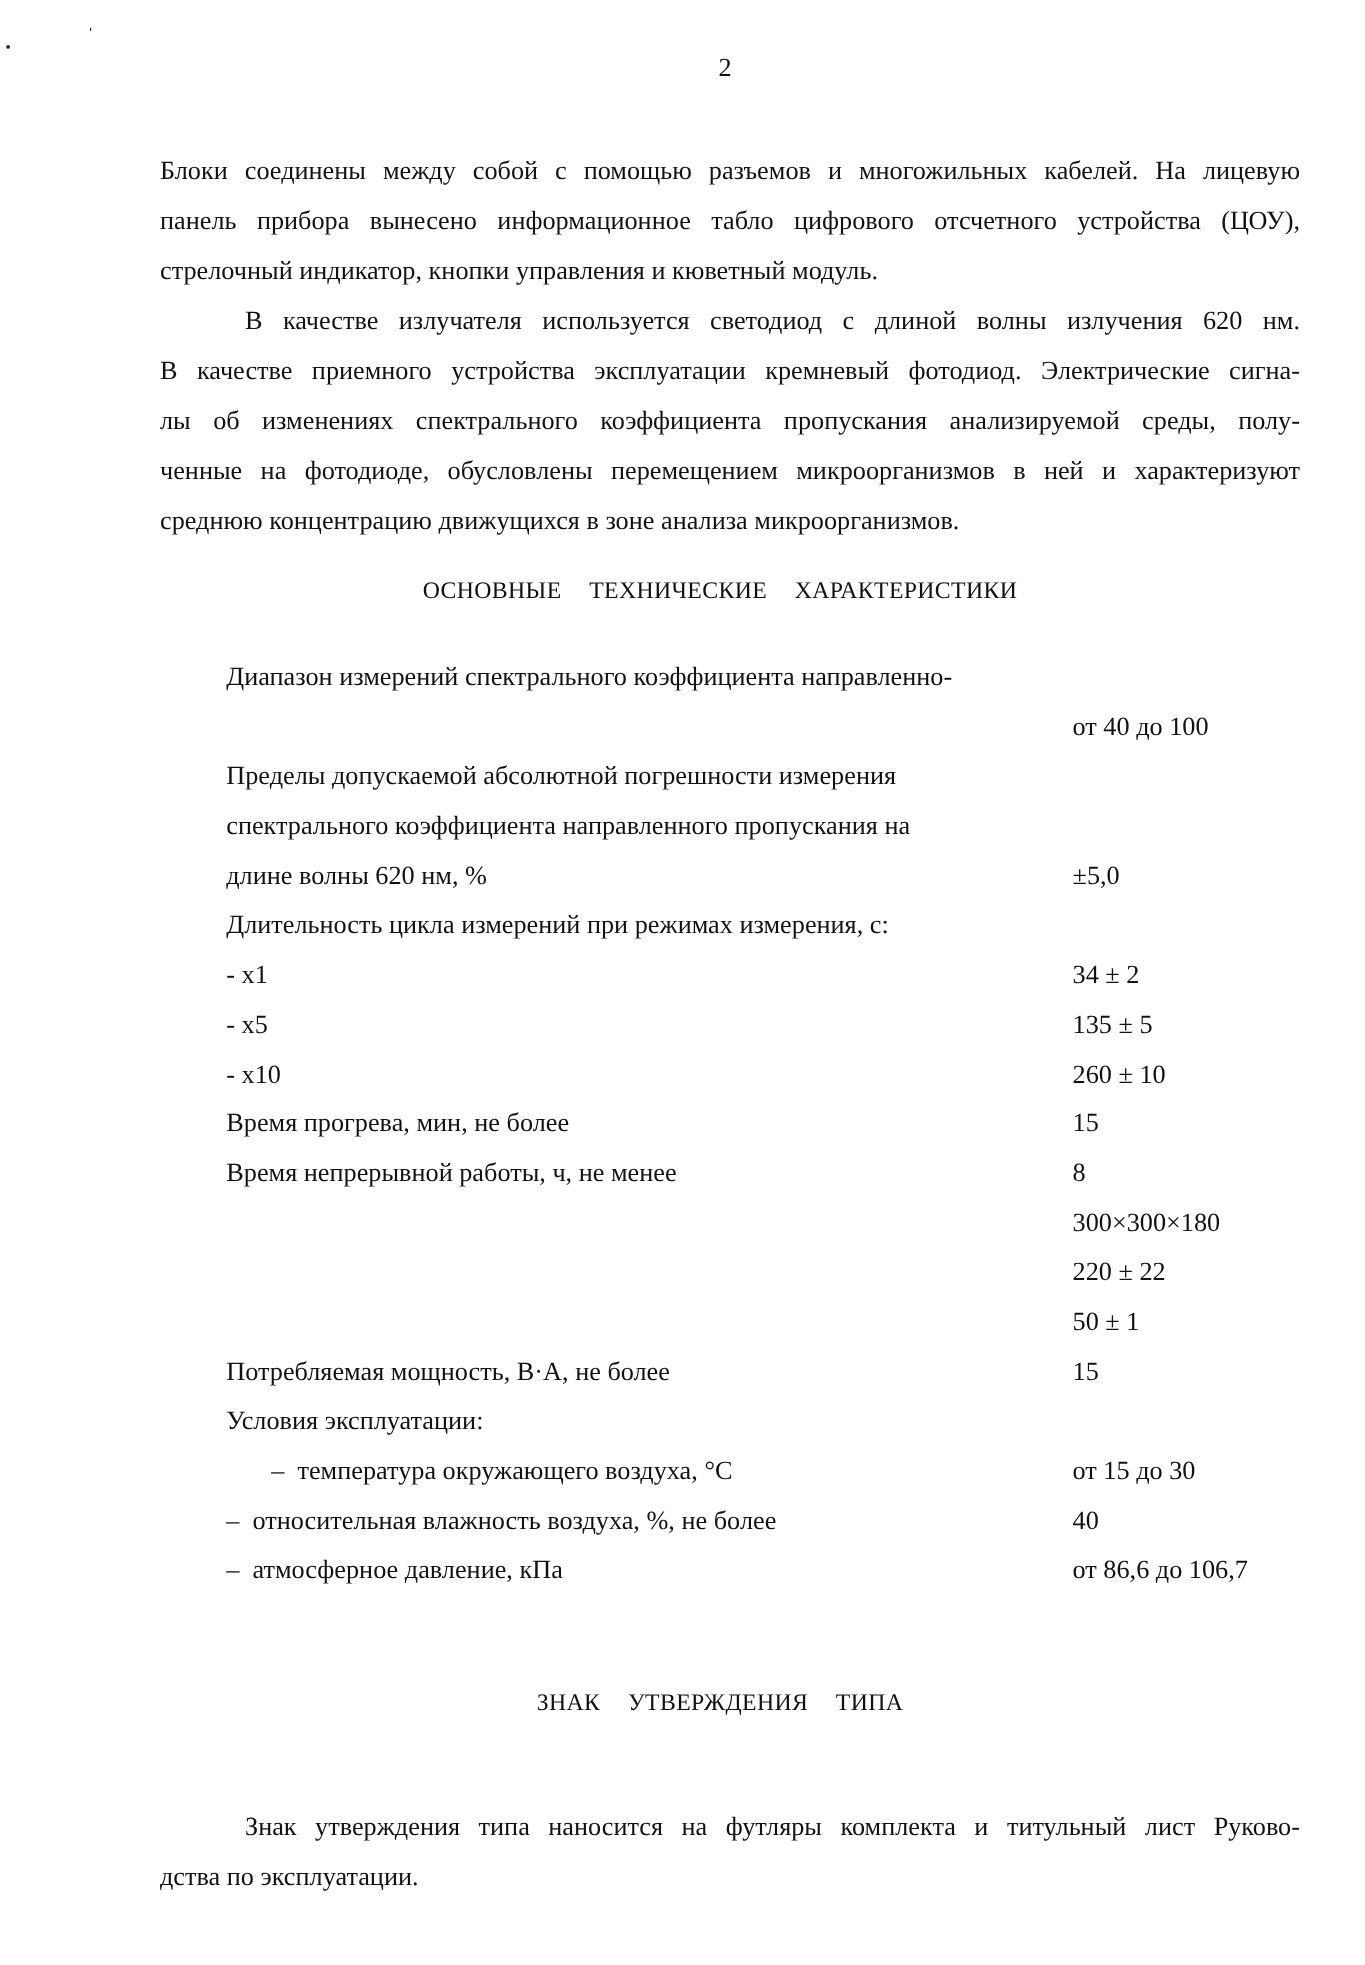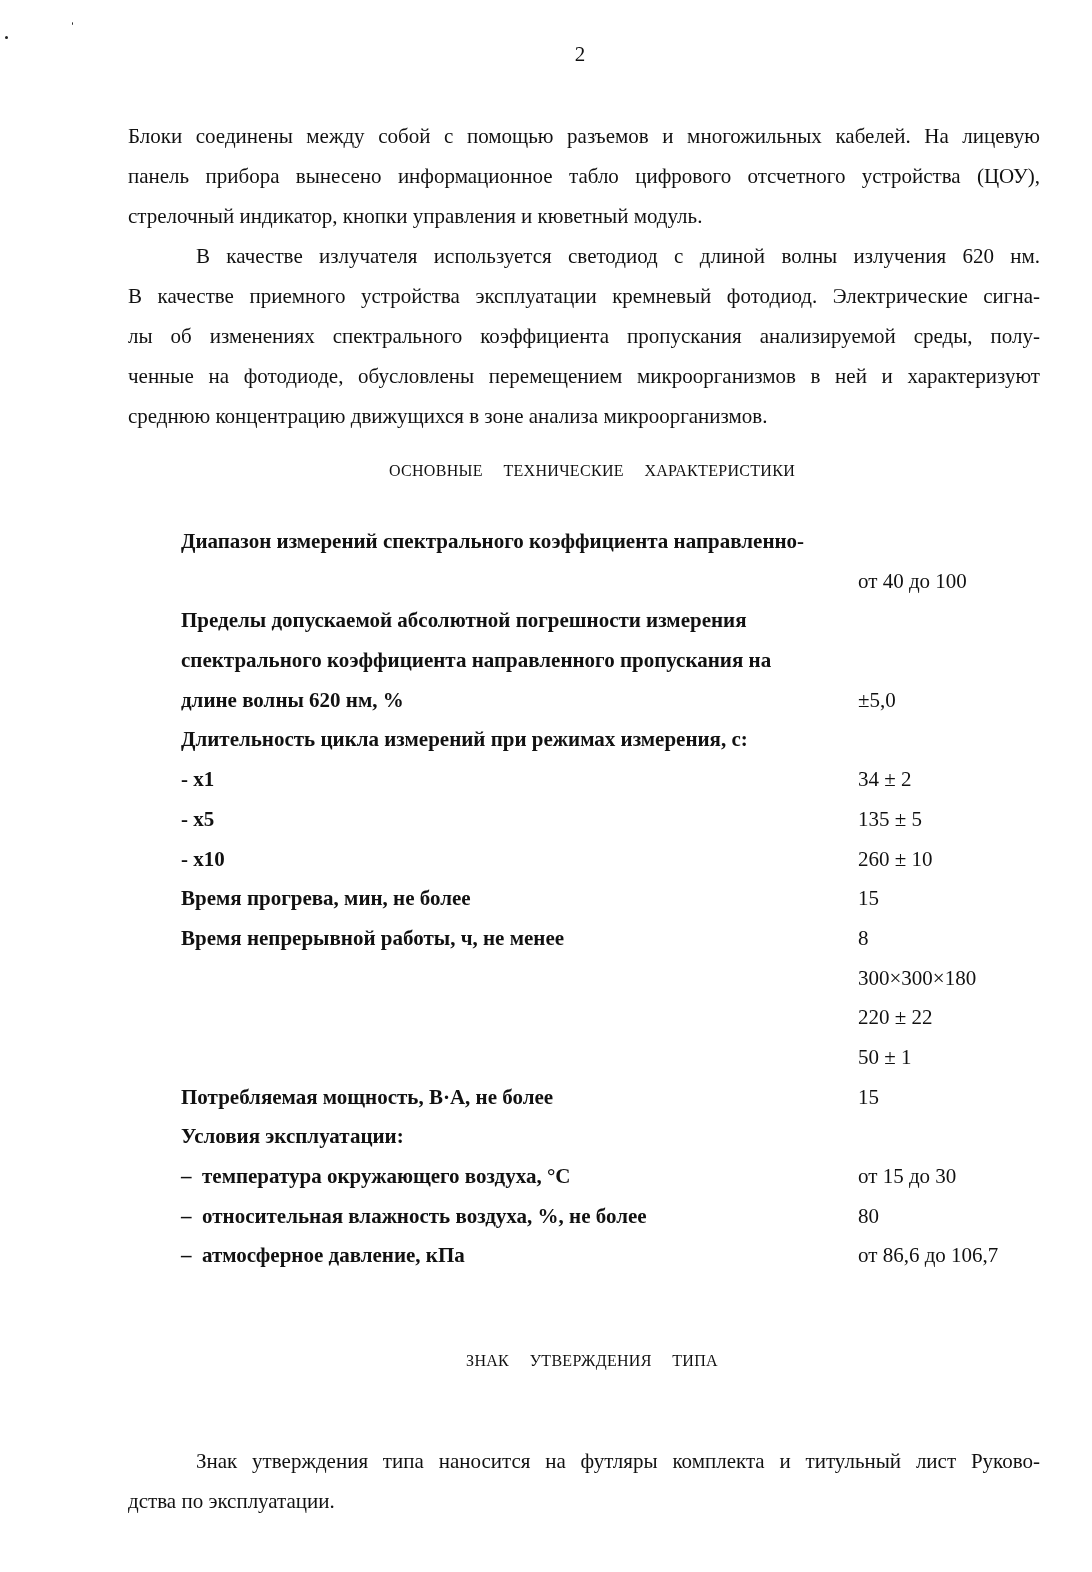--- a/index.html
+++ b/index.html
@@ -45,43 +45,42 @@
       height: 40px;
     }
     .para .line.last {
       text-align-last: left;
     }
     .para .line.indent {
       padding-left: 68px;
     }
     .section-heading {
       position: absolute;
-      left: 136px;
+      left: 120px;
       width: 912px;
       text-align: center;
-      font-size: 16px;
+      font-size: 19px;
       letter-spacing: 0.3px;
       word-spacing: 6px;
     }
     .specs {
       position: absolute;
       left: 181px;
       top: 522px;
       width: 860px;
     }
     .spec-row {
       position: relative;
       height: 39.7px;
       line-height: 39.7px;
       white-space: nowrap;
     }
     .spec-label {
       position: absolute;
       left: 0;
-      font-weight: bold;
     }
     .spec-label.sub {
       left: 0;
     }
     .spec-value {
       position: absolute;
       left: 677px;
     }
   </style>
 </head>
@@ -163,26 +162,26 @@
   </div>
   <div class="spec-row">
     <span class="spec-label">Потребляемая мощность, В·А, не более</span>
     <span class="spec-value">15</span>
   </div>
   <div class="spec-row">
     <span class="spec-label">Условия эксплуатации:</span>
     <span class="spec-value"></span>
   </div>
   <div class="spec-row">
-    <span class="spec-label sub" style="white-space:pre;">–  температура окружающего воздуха, °С</span>
+    <span class="spec-label sub" style="white-space:pre;margin-left:36px;">–  температура окружающего воздуха, °С</span>
     <span class="spec-value">от 15 до 30</span>
   </div>
   <div class="spec-row">
     <span class="spec-label sub" style="white-space:pre;">–  относительная влажность воздуха, %, не более</span>
-    <span class="spec-value">80</span>
+    <span class="spec-value">40</span>
   </div>
   <div class="spec-row">
     <span class="spec-label sub" style="white-space:pre;">–  атмосферное давление, кПа</span>
     <span class="spec-value">от 86,6 до 106,7</span>
   </div>
 </div>
 
 <div class="section-heading" style="top:1352px;white-space:pre;">ЗНАК  УТВЕРЖДЕНИЯ  ТИПА</div>
 
 <div class="para" style="top:1409px;margin-top:32px;">

